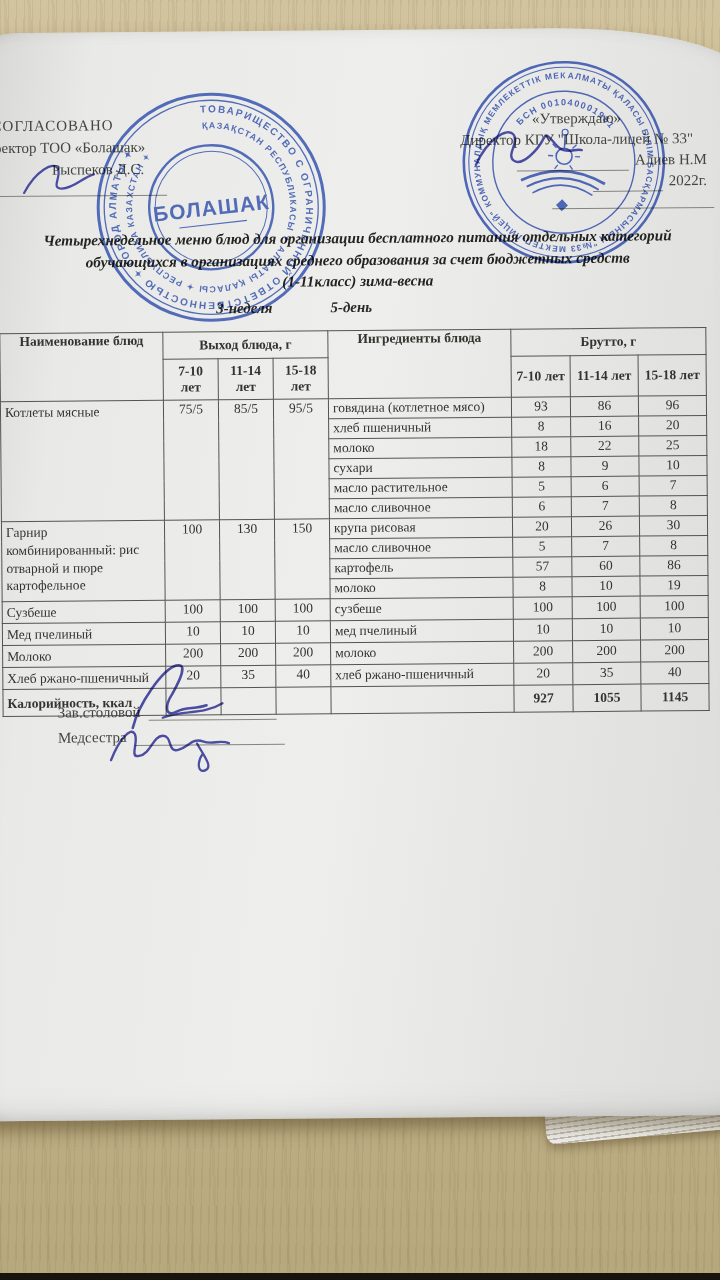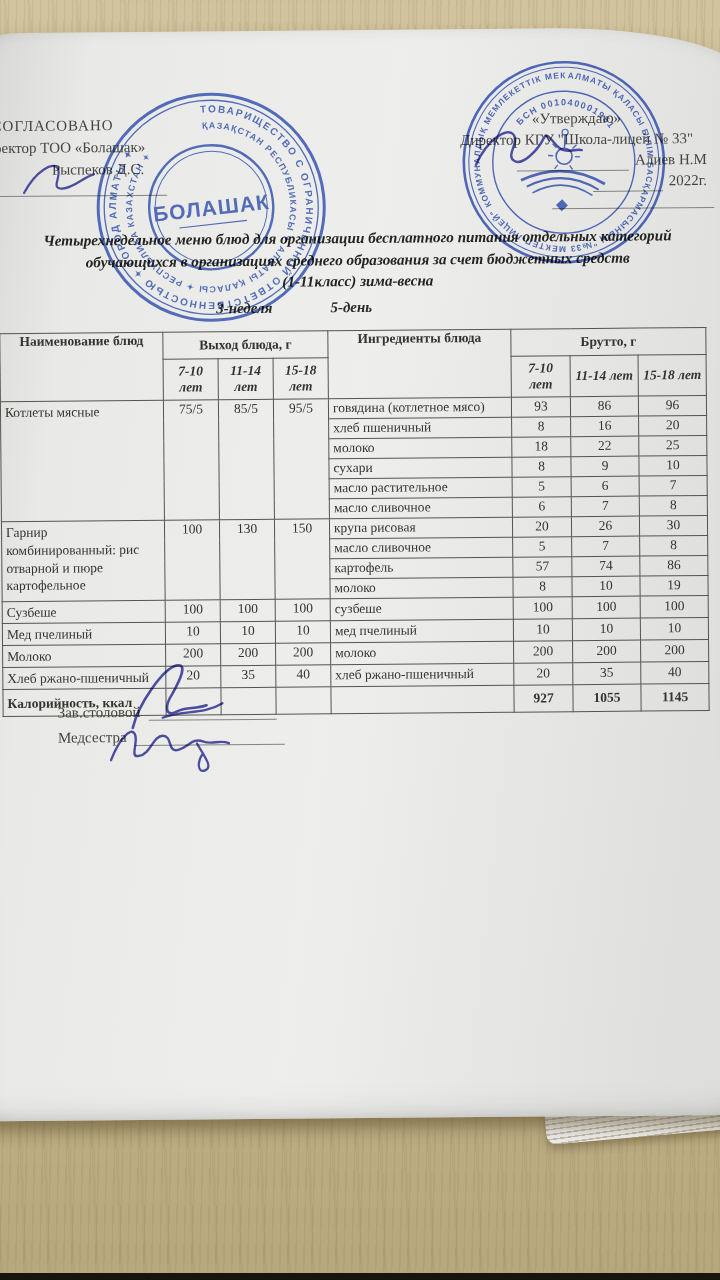--- a/index.html
+++ b/index.html
@@ -50,21 +50,21 @@
     font-size:15.2px;font-weight:bold;font-style:italic;line-height:21.5px;color:#23231f;}
   .week-day{position:absolute;left:219px;top:299px;display:flex;gap:58px;
     font-size:15px;font-style:italic;font-weight:bold;color:#2a2a26;}
 
   
   .menu-table{position:absolute;left:2px;top:330px;width:706px;border-collapse:collapse;
     table-layout:fixed;color:#34342f;}
   .menu-table th,.menu-table td{border:1.3px solid #55544e;font-size:13.5px;padding:0 4px;overflow:hidden;}
   .menu-table thead th{font-weight:bold;text-align:center;line-height:1.2;}
   .menu-table .hrow1 th{height:26px;}
-  .menu-table .hrow2 th{height:40px;font-style:italic;}
+  .menu-table .hrow2 th{height:40px;}
   .th-top{vertical-align:top;padding-top:5px;}
   .menu-table tbody td{height:19px;line-height:1.05;}
   .menu-table .dish{text-align:left;vertical-align:top;padding-top:2px;line-height:1.32;font-size:13.5px;}
   .menu-table .ing{text-align:left;}
   .menu-table .num{text-align:center;}
   .menu-table .topv{vertical-align:top;padding-top:2px;}
   .menu-table .cal-row td{height:24px;}
   .menu-table .cal-label{font-weight:bold;vertical-align:middle;}
   .menu-table .tot{font-weight:bold;font-family:Liberation Serif, serif;}
 
@@ -201,21 +201,21 @@
         </tr>
         <tr>
           <td class="ing">масло сливочное</td>
           <td class="num">5</td>
           <td class="num">7</td>
           <td class="num">8</td>
         </tr>
         <tr>
           <td class="ing">картофель</td>
           <td class="num">57</td>
-          <td class="num">74</td>
+          <td class="num">60</td>
           <td class="num">86</td>
         </tr>
         <tr>
           <td class="ing">молоко</td>
           <td class="num">8</td>
           <td class="num">10</td>
           <td class="num">19</td>
         </tr>
         <tr>
           <td class="dish" rowspan="1">Сузбеше</td>

